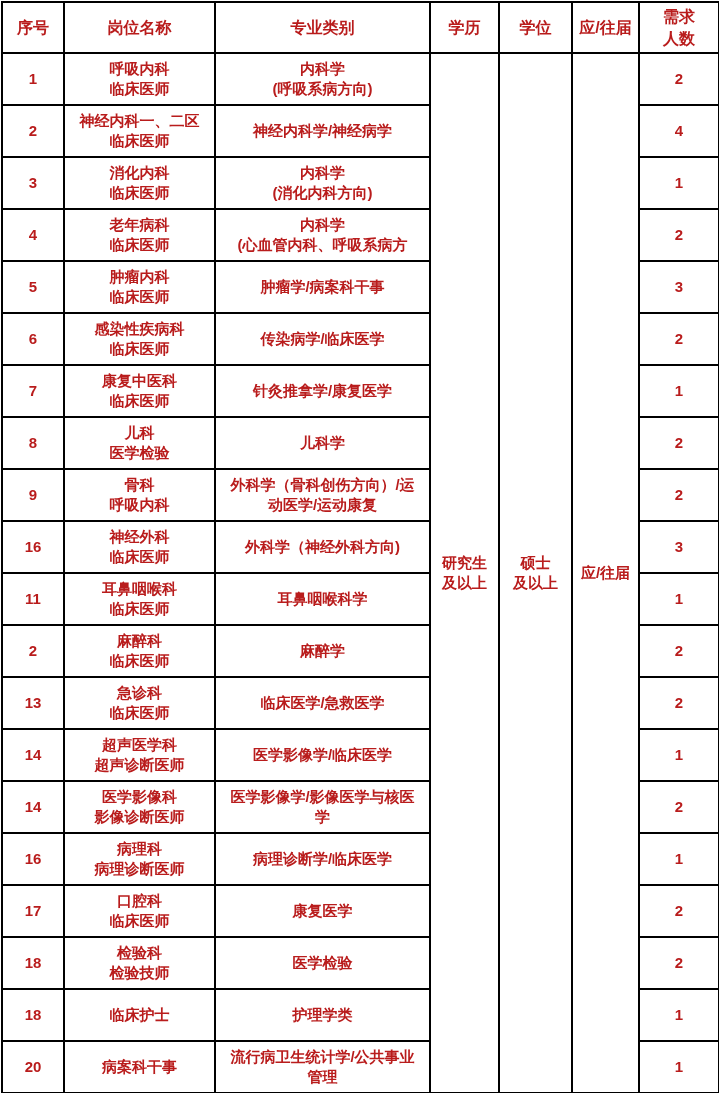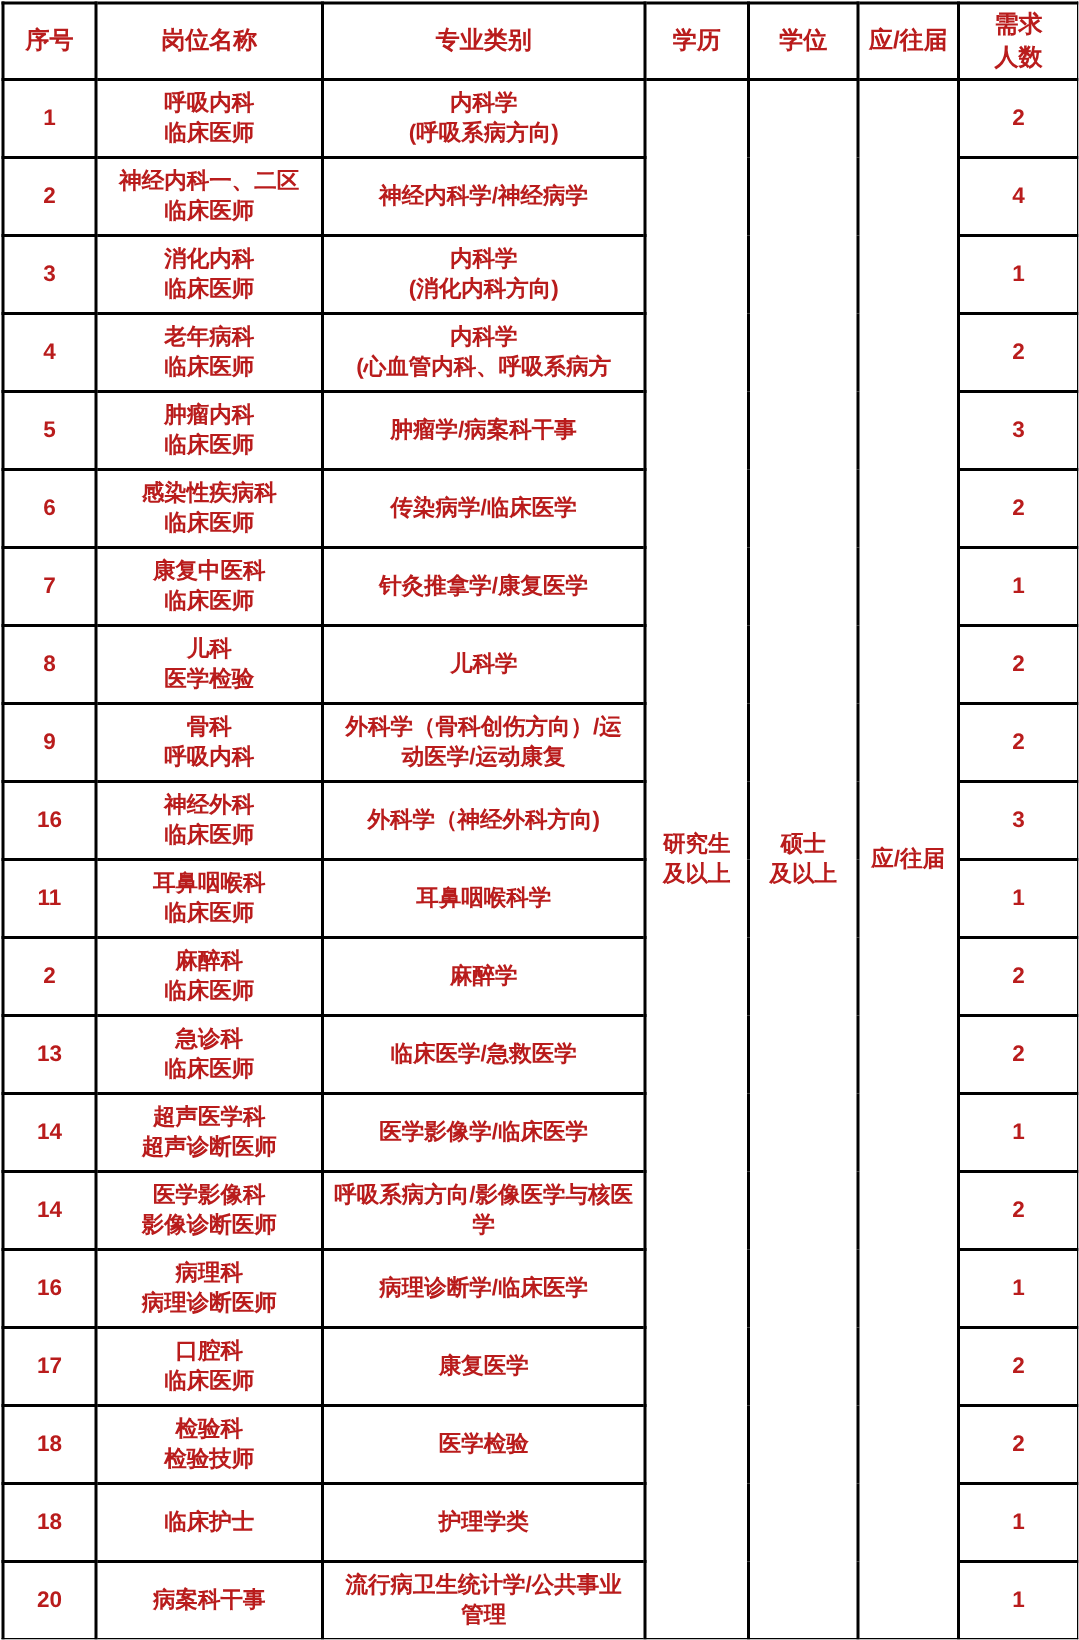--- a/index.html
+++ b/index.html
@@ -179,21 +179,21 @@
           <td data-name="cell-serial">14</td>
           <td data-name="cell-position">超声医学科
 超声诊断医师</td>
           <td data-name="cell-category">医学影像学/临床医学</td>
           <td data-name="cell-count">1</td>
         </tr>
         <tr data-name="table-row">
           <td data-name="cell-serial">14</td>
           <td data-name="cell-position">医学影像科
 影像诊断医师</td>
-          <td data-name="cell-category">呼吸系病方向/影像医学与核医
+          <td data-name="cell-category">医学影像学/影像医学与核医
 学</td>
           <td data-name="cell-count">2</td>
         </tr>
         <tr data-name="table-row">
           <td data-name="cell-serial">16</td>
           <td data-name="cell-position">病理科
 病理诊断医师</td>
           <td data-name="cell-category">病理诊断学/临床医学</td>
           <td data-name="cell-count">1</td>
         </tr>

